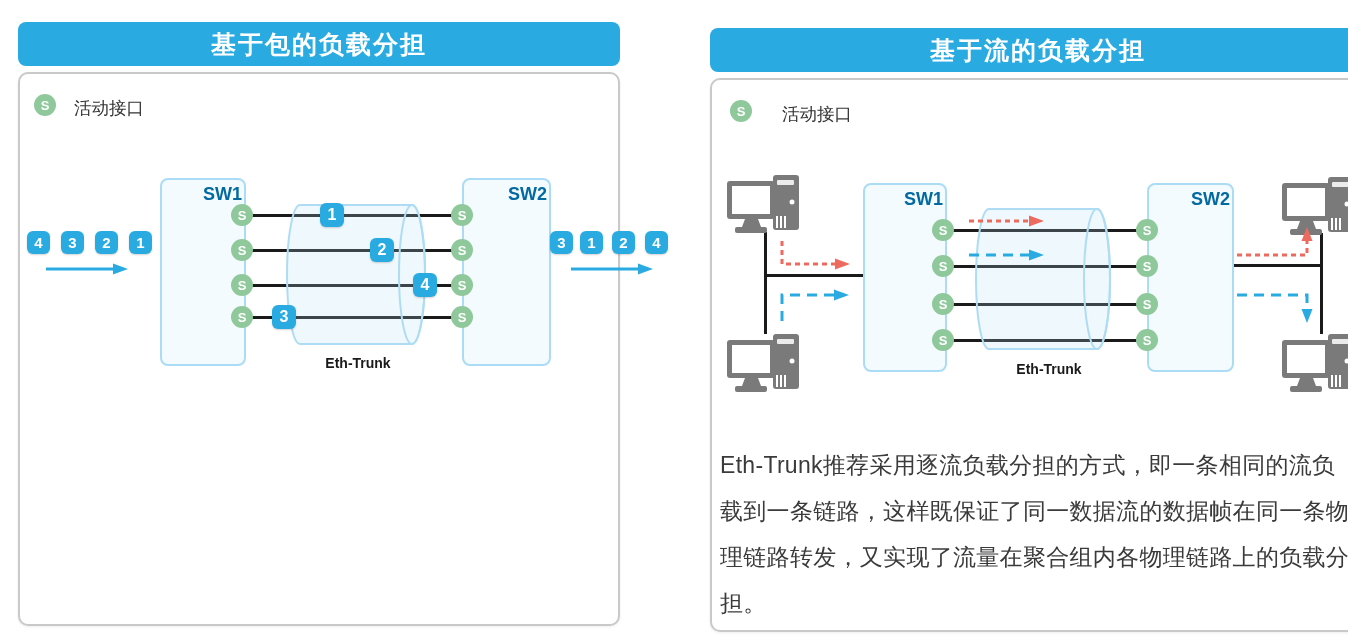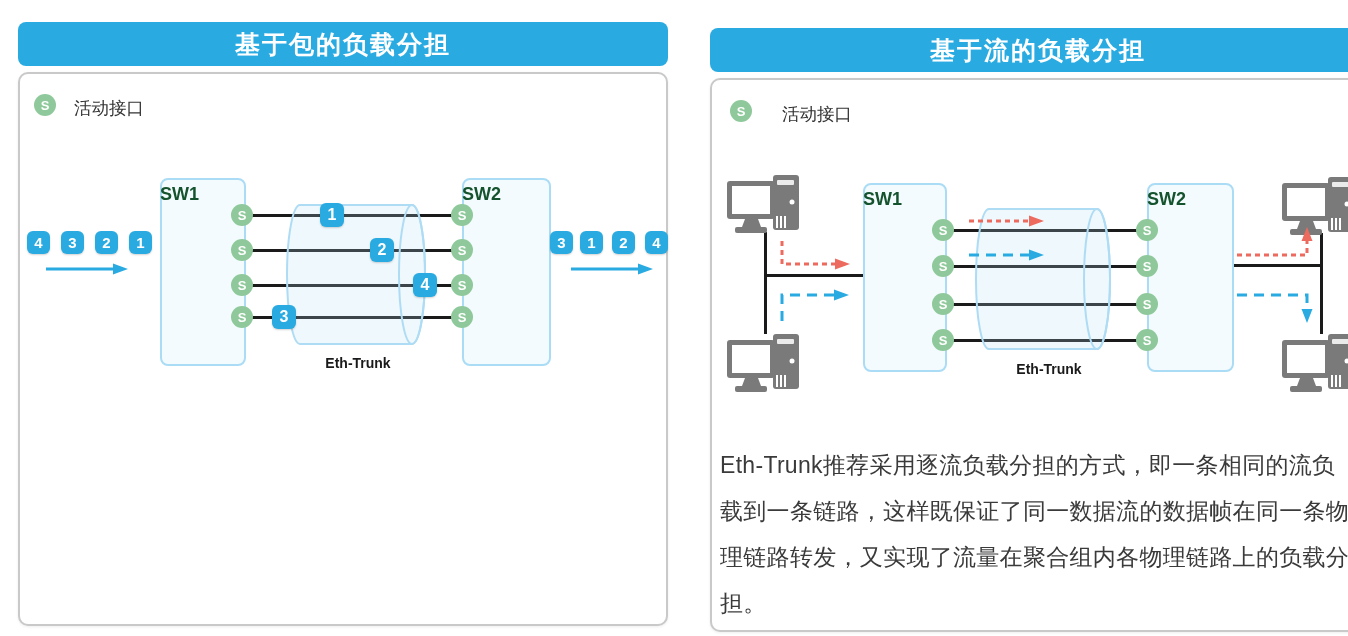--- a/index.html
+++ b/index.html
@@ -15,33 +15,33 @@
         font-size:13px;font-weight:bold;display:flex;align-items:center;justify-content:center;z-index:6;}
   .pkt{width:23px;height:23px;border-radius:6px;background:#29ABE2;color:#fff;font-weight:bold;
        font-size:15px;display:flex;align-items:center;justify-content:center;
        box-shadow:0 1px 2px rgba(0,0,0,0.18);z-index:7;}
   .badge{width:24px;height:24px;border-radius:6px;background:#29ABE2;color:#fff;font-weight:bold;
        font-size:16px;display:flex;align-items:center;justify-content:center;
        box-shadow:0 1px 2px rgba(0,0,0,0.18);z-index:7;}
   .link{height:3px;background:#1A1A1A;z-index:1;}
   .wire{background:#1A1A1A;z-index:1;}
   .swbox{background:#F4FBFE;border:2px solid #ABDCF5;border-radius:8px;z-index:2;}
-  .swlabel{font-weight:bold;font-size:18px;color:#14532d;text-align:left;z-index:4;}
+  .swlabel{font-weight:bold;font-size:18px;color:#0369a1;text-align:right;z-index:4;}
   .trunklabel{font-weight:bold;font-size:14px;color:#1A1A1A;text-align:center;z-index:4;}
   .legend-label{font-size:17.5px;color:#333;}
   .desc{font-size:23px;line-height:46px;color:#3A3A3A;letter-spacing:0.3px;margin:0;z-index:3;}
   svg.lay{z-index:5;}
   svg.cyl{z-index:2;}
 </style>
 </head>
 <body>
 
 <div class="canvas">
 
-  <section class="panel" style="left:18px;width:650px;">
+  <section class="panel" style="left:18px;width:602px;">
     <div class="hdr">基于包的负载分担</div>
     <div class="pbody">
 
       <div class="abs port" style="left:14px;top:20px;">S</div>
       <div class="abs legend-label" style="left:54px;top:22px;">活动接口</div>
 
       <div class="abs pkt" style="left:7px;top:157px;">4</div>
       <div class="abs pkt" style="left:41px;top:157px;">3</div>
       <div class="abs pkt" style="left:75px;top:157px;">2</div>
       <div class="abs pkt" style="left:109px;top:157px;">1</div>

